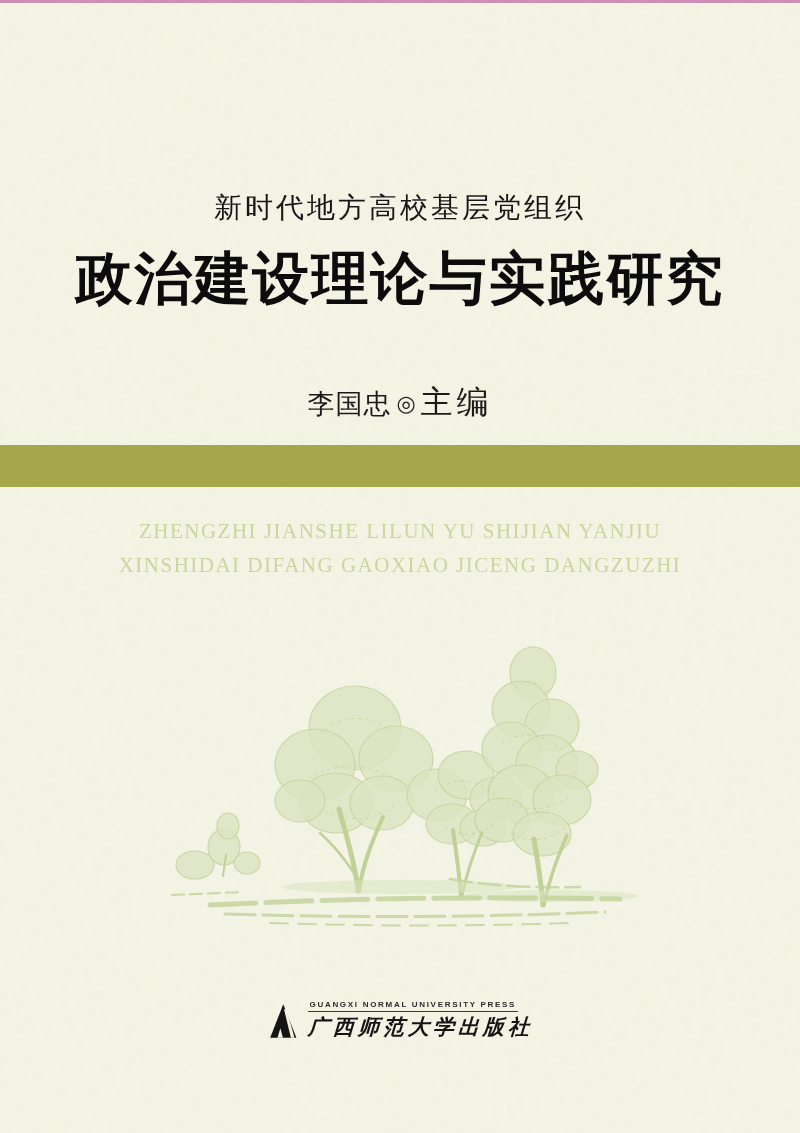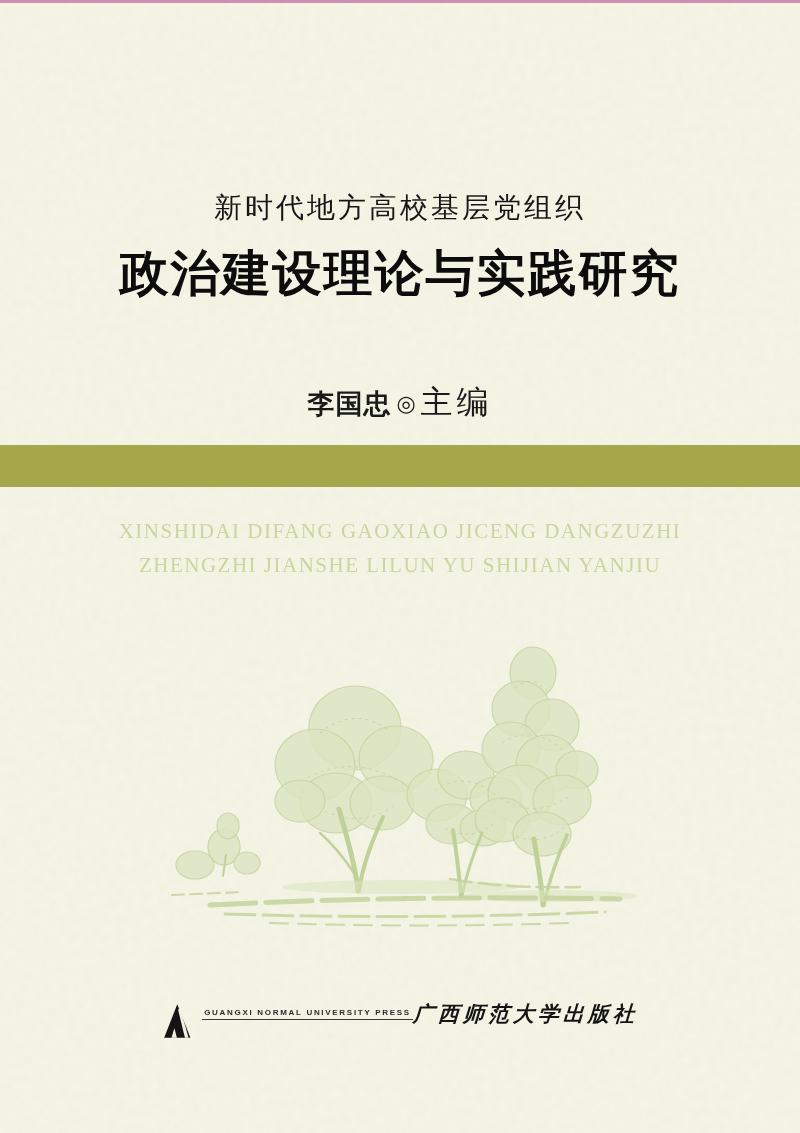--- a/index.html
+++ b/index.html
@@ -19,29 +19,29 @@
   .subtitle{
     position:absolute;top:189px;left:0;width:100%;
     text-align:center;
     font-size:28px;letter-spacing:3px;
     color:#161616;font-weight:500;
   }
   .title{
     position:absolute;top:241px;left:0;width:100%;margin:0;
     text-align:center;
     font-family:"Liberation Serif", serif;
-    font-size:49px;font-weight:900;letter-spacing:2px;
+    font-size:57px;font-weight:900;letter-spacing:2px;
     color:#0c0c0c;
   }
   .author-line{
     position:absolute;top:381px;left:0;width:100%;
     text-align:center;
     font-size:27px;color:#1a1a1a;
   }
-  .author-name{font-weight:700;letter-spacing:1px;}
+  .author-name{font-weight:400;letter-spacing:1px;}
   .double-circle{font-size:22px;margin:0 5px;position:relative;top:-2px;color:#222;}
   .author-role{
     font-family:"Liberation Serif", serif;
     font-weight:400;letter-spacing:4px;font-size:32px;
   }
   .band{
     position:absolute;top:445px;left:0;width:100%;height:42px;
     background:#a6a74b;
   }
   .pinyin{
@@ -51,21 +51,21 @@
     color:#c9d69e;
     font-size:21px;letter-spacing:1.5px;line-height:34px;
     font-weight:500;
   }
   .trees{position:absolute;left:150px;top:633px;pointer-events:none;}
   .publisher{
     position:absolute;top:999px;left:0;width:100%;
     display:flex;justify-content:center;align-items:flex-start;gap:8px;
   }
   .publisher-logo{display:block;margin-top:3px;}
-  .pub-text{display:flex;flex-direction:row;align-items:center;}
+  .pub-text{display:flex;flex-direction:column;align-items:flex-start;}
   .pub-en{
     font-size:8px;letter-spacing:1.7px;color:#2b2b2b;font-weight:700;
     white-space:nowrap;padding:1px 2px 2px 2px;
     border-bottom:1.5px solid #3a3a3a;
   }
   .pub-cn{
     margin-top:1px;text-align:center;
     font-family:"Liberation Serif", serif;
     font-style:italic;font-weight:700;
     font-size:21px;letter-spacing:4px;color:#141414;
@@ -95,22 +95,22 @@
 
   <h1 class="title">政治建设理论与实践研究</h1>
 
   <div class="author-line">
     <span class="author-name">李国忠</span><span class="double-circle">◎</span><span class="author-role">主编</span>
   </div>
 
   <div class="band"></div>
 
   <div class="pinyin">
+    <div>ZHENGZHI JIANSHE LILUN YU SHIJIAN YANJIU</div>
     <div>XINSHIDAI DIFANG GAOXIAO JICENG DANGZUZHI</div>
-    <div>ZHENGZHI JIANSHE LILUN YU SHIJIAN YANJIU</div>
   </div>
 
   <svg class="trees" width="520" height="305" viewBox="0 0 520 305" xmlns="http://www.w3.org/2000/svg">
     <g fill="#dbe4c1" fill-opacity="0.8" stroke="#c3d39c" stroke-opacity="0.8" stroke-width="1.2">
 
       <ellipse cx="45" cy="232" rx="19" ry="14"></ellipse>
       <ellipse cx="74" cy="214" rx="16" ry="18"></ellipse>
       <ellipse cx="97" cy="230" rx="13" ry="11"></ellipse>
       <ellipse cx="78" cy="193" rx="11" ry="13"></ellipse>
 

